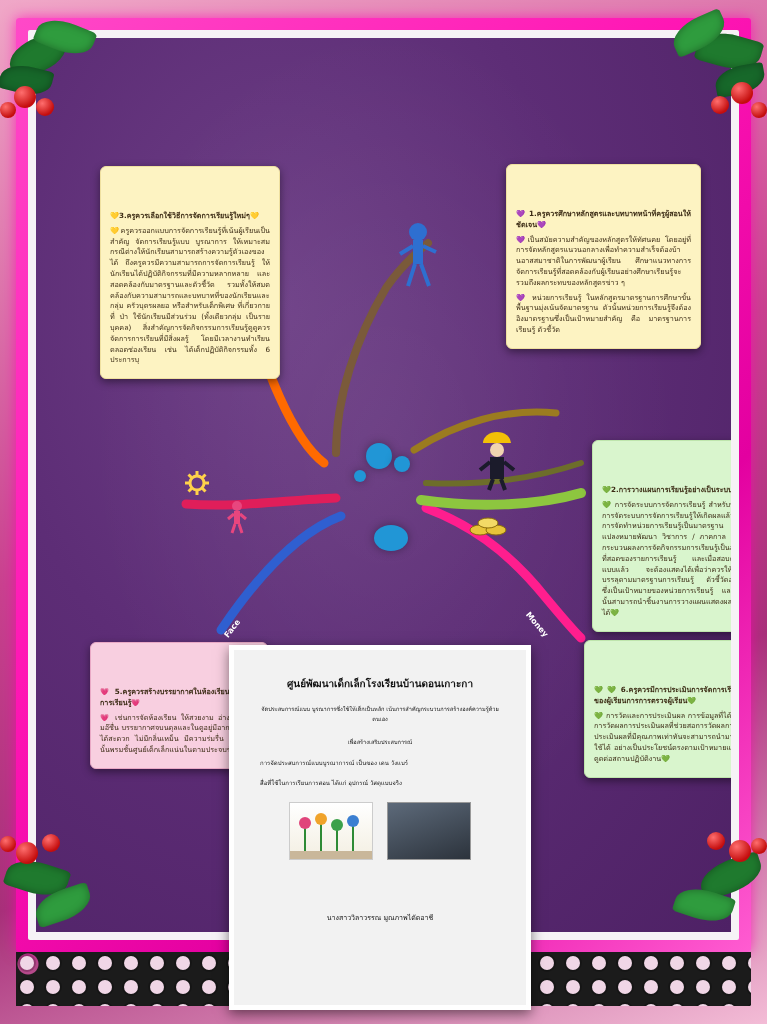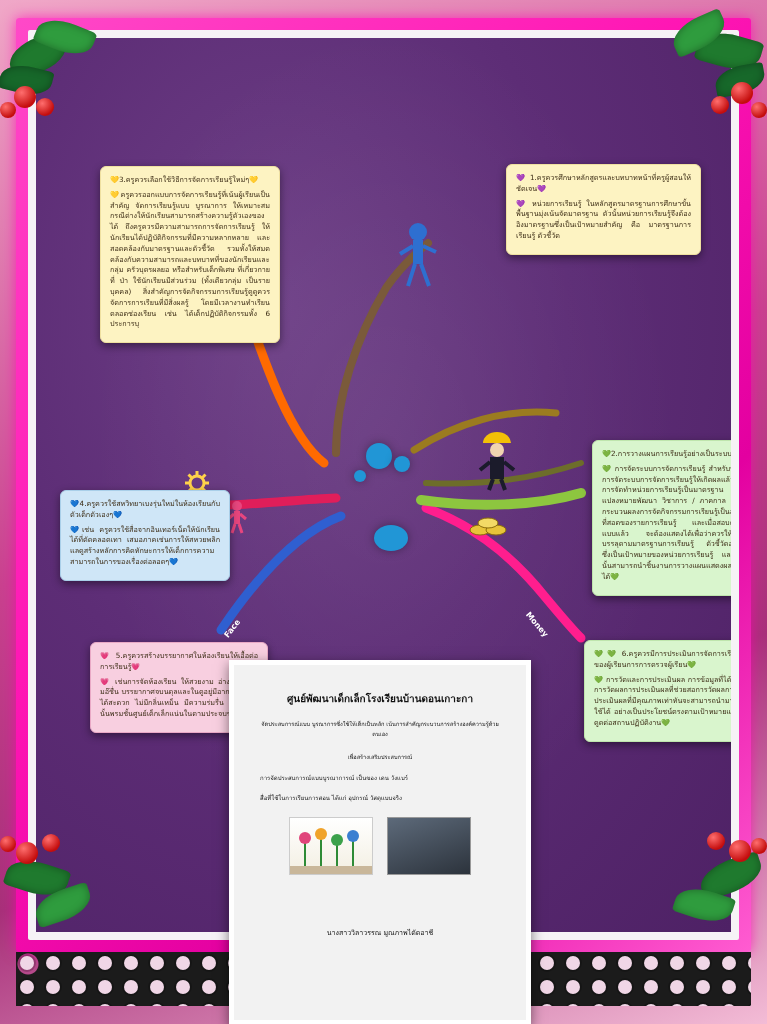--- a/index.html
+++ b/index.html
@@ -53,33 +53,33 @@
     display:flex;align-items:center;justify-content:center;text-align:center;
     box-shadow:0 2px 6px rgba(0,0,0,.45);z-index:6;}
   .center-node span{font-size:8.5px;line-height:1.35;color:#111;font-weight:bold;}
   .blob{position:absolute;background:#2196d6;border-radius:50%;z-index:5;
     box-shadow:0 0 10px rgba(0,0,0,.35);}
   
   .note{position:absolute;border-radius:6px;padding:8px 9px;z-index:7;
     box-shadow:0 3px 8px rgba(0,0,0,.45);}
   .note p{margin:0 0 4px 0;font-size:7.2px;line-height:1.5;color:#3b2b14;
     text-align:justify;}
-  .note .hd{font-weight:normal;}
+  .note .hd{font-weight:bold;margin-top:36px;}
   .n1{left:470px;top:126px;width:175px;background:#fdf3c2;border:1px solid #efe0a0;}
   .n2{left:556px;top:402px;width:150px;background:#d9f5cd;border:1px solid #bfe5ad;}
   .n3{left:64px;top:128px;width:160px;background:#fdf3c2;border:1px solid #efe0a0;}
   .n4{left:24px;top:452px;width:150px;background:#cfe6f7;border:1px solid #a9cfe9;}
   .n5{left:54px;top:604px;width:158px;background:#f8cfe0;border:1px solid #e9a9c6;}
   .n6{left:548px;top:602px;width:150px;background:#d9f5cd;border:1px solid #bfe5ad;}
   
   .wires{position:absolute;inset:0;z-index:4;}
   
   .fig{position:absolute;z-index:5;}
   
-  .paper{position:absolute;left:229px;top:660px;width:292px;height:355px;
+  .paper{position:absolute;left:229px;top:645px;width:292px;height:355px;
     background:#f2f2f2;border:5px solid #ffffff;box-shadow:0 4px 12px rgba(0,0,0,.5);
     z-index:20;overflow:hidden;}
   .paper .pt{margin:26px 10px 0;text-align:center;font-size:10px;font-weight:bold;color:#111;}
   .paper .pl{margin:14px 26px 0;font-size:5.6px;line-height:1.7;color:#111;text-align:center;}
   .paper .pl2{margin:10px 26px 0;font-size:6px;line-height:1.7;color:#111;text-align:left;}
   .paper .imgs{display:flex;gap:14px;justify-content:center;margin-top:14px;}
   .paper .img1{width:82px;height:56px;background:linear-gradient(#fff,#f3efe2);
     border:1px solid #ccc;position:relative;overflow:hidden;}
   .paper .img2{width:82px;height:56px;background:linear-gradient(160deg,#5d6a7a,#2c333c);
     border:1px solid #999;}
@@ -169,37 +169,34 @@
         <ellipse cx="28" cy="14" rx="10" ry="5" fill="#e8c43a" stroke="#8a6c0c"></ellipse>
         <ellipse cx="20" cy="7" rx="10" ry="5" fill="#f3da66" stroke="#8a6c0c"></ellipse>
       </svg>
     </div>
 
     <div class="label-rot" style="left:186px;top:586px;transform:rotate(-52deg);">Face</div>
     <div class="label-rot" style="left:486px;top:582px;transform:rotate(50deg);">Money</div>
 
     <div class="note n1">
       <p class="hd">💜1.ครูควรศึกษาหลักสูตรและบทบาทหน้าที่ครูผู้สอนให้ชัดเจน💜</p>
+      <p>💜เป็นสมัยความสำคัญของหลักสูตรให้ทัศนคย โดยอยู่ที่การจัดหลักสูตรแนวนอกลางเพื่อทำความสำเร็จต้องบ้านอาสสมาชาติในการพัฒนาผู้เรียน ศึกษาแนวทางการจัดการเรียนรู้ที่สอดคล้องกับผู้เรียนอย่างศึกษาเรียนรู้จะ รวมถึงผลกระทบของหลักสูตรข่าว ๆ</p>
       <p>💜 หน่วยการเรียนรู้ ในหลักสูตรมาตรฐานการศึกษาขั้นพื้นฐานมุ่งเน้นจัดมาตรฐาน ตัวนั้นหน่วยการเรียนรู้จึงต้องอิงมาตรฐานซึ่งเป็นเป้าหมายสำคัญ คือ มาตรฐานการเรียนรู้ ตัวชี้วัด</p>
     </div>
 
     <div class="note n2">
       <p class="hd">💚2.การวางแผนการเรียนรู้อย่างเป็นระบบ💚</p>
       <p>💚 การจัดระบบการจัดการเรียนรู้ สำหรับหลักในการจัดระบบการจัดการเรียนรู้ให้เกิดผลแล้วครูไปการจัดทำหน่วยการเรียนรู้เป็นมาตรฐาน เพื่อจะแปลงหมายพัฒนา วิชาการ / ภาคกาล การจัดกระบวนผลงการจัดกิจกรรมการเรียนรู้เป็นสำเร็จที่สอดของรายการเรียนรู้ และเมื่อสอบครบทุกแบบแล้ว จะต้องแสดงได้เพื่อว่าควรให้ผู้เรียนบรรลุตามมาตรฐานการเรียนรู้ ตัวชี้วัดอย่างไร ซึ่งเป็นเป้าหมายของหน่วยการเรียนรู้ และมั่นใจนั้นสามารถนำชิ้นงานการวางแผนแสดงผลหมายได้💚</p>
     </div>
 
     <div class="note n3">
       <p class="hd">💛3.ครูควรเลือกใช้วิธีการจัดการเรียนรู้ใหม่ๆ💛</p>
       <p>💛ครูควรออกแบบการจัดการเรียนรู้ที่เน้นผู้เรียนเป็นสำคัญ จัดการเรียนรู้แบบ บูรณาการ ให้เหมาะสมกรณีต่างให้นักเรียนสามารถสร้างความรู้ตัวเองของได้ ถึงครูควรมีความสามารถการจัดการเรียนรู้ ให้นักเรียนได้ปฏิบัติกิจกรรมที่มีความหลากหลาย และสอดคล้องกับมาตรฐานและตัวชี้วัด รวมทั้งให้สมดคล้องกับความสามารถและบทบาทที่ของนักเรียนและ กลุ่ม ครัวบุตรผลยอ หรือสำหรับเด็กพิเศษ ที่เกี่ยวกายที่ ป่า ใช้นักเรียนมีส่วนร่วม (ทั้งเดียวกลุ่ม เป็นรายบุคคล) สิ่งสำคัญการจัดกิจกรรมการเรียนรู้ดูดูควรจัดการการเรียนที่มีสิ่งผลรู้ โดยมีเวลางานทำเรียนตลอดช่องเรียน เช่น ได้เด็กปฏิบัติกิจกรรมทั้ง 6 ประการบุ</p>
     </div>
 
-    <div class="note n4">
-      <p class="hd">💙4.ครูควรใช้สหวิทยาเบงรุ่นใหม่ในห้องเรียนกับตัวเด็กตัวเองๆ💙</p>
-      <p>💙เช่น ครูควรใช้สื่อจากอินเทอร์เน็ตให้นักเรียนได้ที่ตัดคลอดเทา เสมอภาคเช่นการให้สหวยพลิกแลดูสร้างหลักการคิดทักษะการให้เด็กการความสามารถในการของเรื่องต่อลอดๆ💙</p>
-    </div>
 
     <div class="note n5">
       <p class="hd">💗5.ครูควรสร้างบรรยากาศในห้องเรียนให้เอื้อต่อการเรียนรู้💗</p>
       <p>💗 เช่นการจัดห้องเรียน ให้สวยงาม อ่างสะอาดเสมอ๊ชื่น บรรยากาศจบนตุลและในดูอยู่มีอากาศถ่ายเทได้สะดวก ไม่มีกลิ่นเหม็น มีความร่มรื่น ต้องยังอยู่นั้นพรมชั้นศูนย์เด็กเล็กแน่นในตามประจบชั้น💗</p>
     </div>
 
     <div class="note n6">
       <p class="hd">💚💚6.ครูควรมีการประเมินการจัดการเรียนรู้ของผู้เรียนการการตรวจผู้เรียน💚</p>
       <p>💚 การวัดและการประเมินผล การข้อมูลที่ได้จากการวัดผลการประเมินผลที่ช่วยสอการวัดผลการประเมินผลที่มีคุณภาพเท่าทันจะสามารถนำมาใช้ได้ อย่างเป็นประโยชน์ตรงตามเป้าหมายและที่ดูดต่อสถานปฏิบัติงาน💚</p>
     </div>

